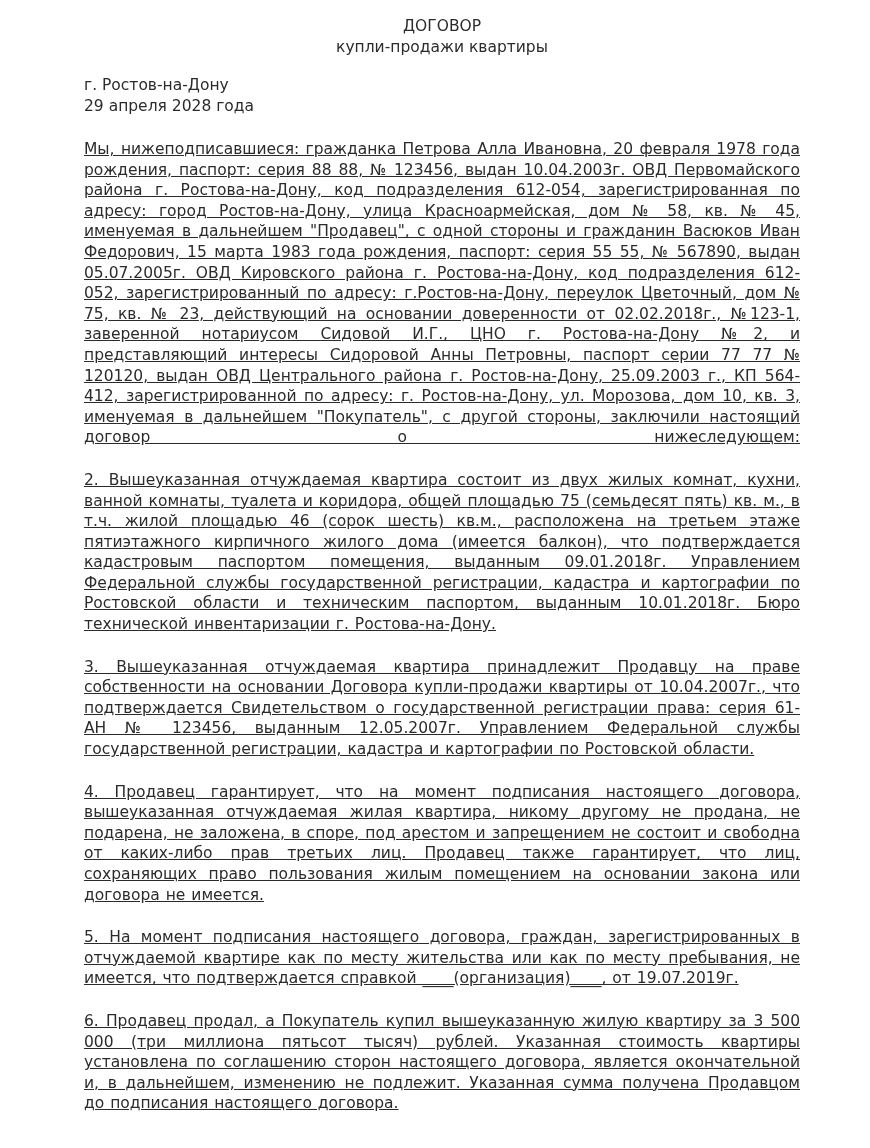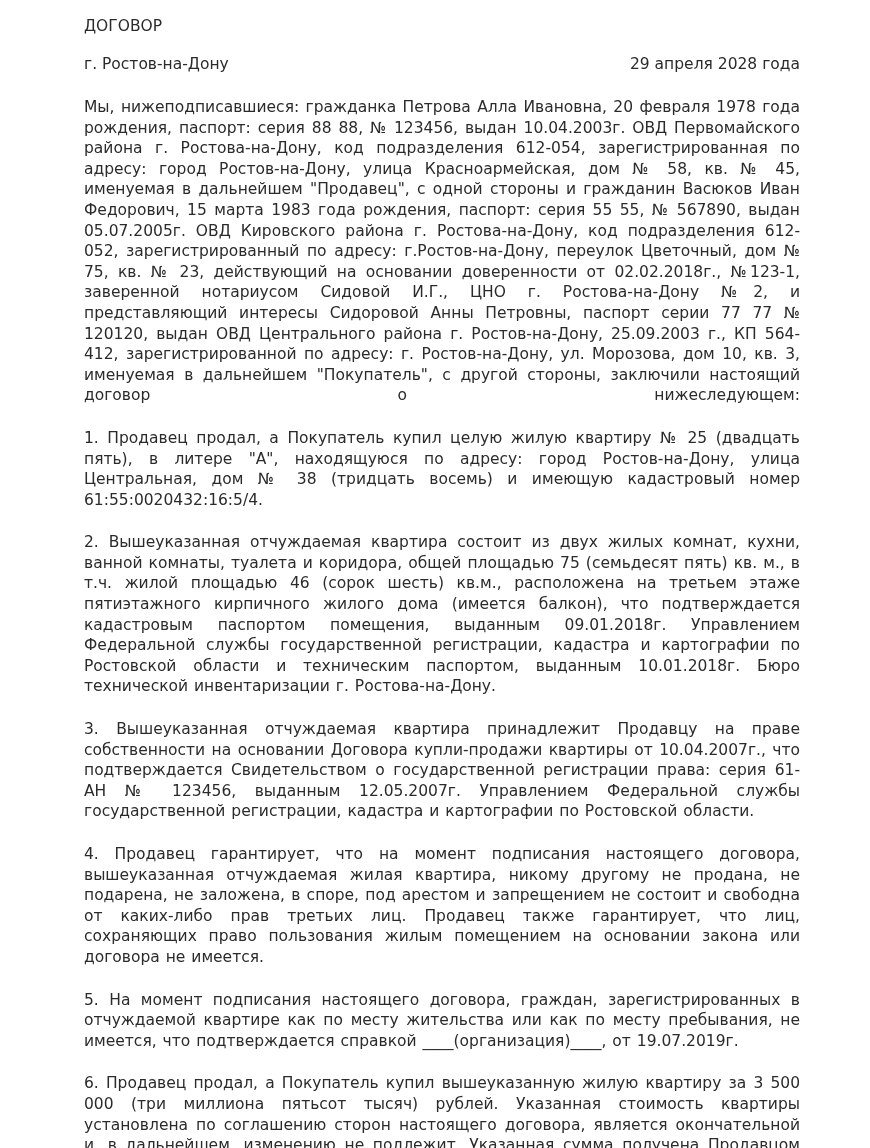--- a/index.html
+++ b/index.html
@@ -15,56 +15,59 @@
     color: #2b2b2b;
   }
   .page {
     box-sizing: border-box;
     width: 870px;
     height: 1148px;
     padding: 16px 70px 0 84px;
     background: #ffffff;
   }
   .doc-title {
+    text-align: center;
     font-size: 15.5px;
     line-height: 21px;
   }
   .place-date-row {
     display: flex;
     justify-content: space-between;
     margin-top: 17px;
     font-size: 15.5px;
     line-height: 21px;
+    flex-direction: column;
   }
   .para {
     margin: 22px 0 0 0;
     font-size: 15.5px;
     line-height: 20.6px;
     text-align: justify;
     word-spacing: 1px;
+    text-decoration: underline;
   }
   .para.justify-last {
     text-align-last: justify;
   }
 </style>
 </head>
 <body>
 
 <div class="page">
 
   <div class="doc-title">ДОГОВОР</div>
+  <div class="doc-title">купли-продажи квартиры</div>
 
   <div class="place-date-row">
     <span>г. Ростов-на-Дону</span>
     <span>29 апреля 2028 года</span>
   </div>
 
   <p class="para justify-last">Мы, нижеподписавшиеся: гражданка Петрова Алла Ивановна, 20 февраля 1978 года рождения, паспорт: серия 88 88, № 123456, выдан 10.04.2003г. ОВД Первомайского района г. Ростова-на-Дону, код подразделения 612-054, зарегистрированная по адресу: город Ростов-на-Дону, улица Красноармейская, дом № 58, кв. № 45, именуемая в дальнейшем "Продавец", с одной стороны и гражданин Васюков Иван Федорович, 15 марта 1983 года рождения, паспорт: серия 55 55, № 567890, выдан 05.07.2005г. ОВД Кировского района г. Ростова-на-Дону, код подразделения 612-052, зарегистрированный по адресу: г.Ростов-на-Дону, переулок Цветочный, дом № 75, кв. № 23, действующий на основании доверенности от 02.02.2018г., №123-1, заверенной нотариусом Сидовой И.Г., ЦНО г. Ростова-на-Дону №2, и представляющий интересы Сидоровой Анны Петровны, паспорт серии 77 77 № 120120, выдан ОВД Центрального района г. Ростов-на-Дону, 25.09.2003 г., КП 564-412, зарегистрированной по адресу: г. Ростов-на-Дону, ул. Морозова, дом 10, кв. 3, именуемая в дальнейшем "Покупатель", с другой стороны, заключили настоящий договор о нижеследующем:</p>
 
-  <p class="para">1. Продавец продал, а Покупатель купил целую жилую квартиру № 25 (двадцать пять), в литере "А", находящуюся по адресу: город Ростов-на-Дону, улица Центральная, дом № 38 (тридцать восемь) и имеющую кадастровый номер 61:55:0020432:16:5/4.</p>
 
   <p class="para">2. Вышеуказанная отчуждаемая квартира состоит из двух жилых комнат, кухни, ванной комнаты, туалета и коридора, общей площадью 75 (семьдесят пять) кв. м., в т.ч. жилой площадью 46 (сорок шесть) кв.м., расположена на третьем этаже пятиэтажного кирпичного жилого дома (имеется балкон), что подтверждается кадастровым паспортом помещения, выданным 09.01.2018г. Управлением Федеральной службы государственной регистрации, кадастра и картографии по Ростовской области и техническим паспортом, выданным 10.01.2018г. Бюро технической инвентаризации г. Ростова-на-Дону.</p>
 
   <p class="para">3. Вышеуказанная отчуждаемая квартира принадлежит Продавцу на праве собственности на основании Договора купли-продажи квартиры от 10.04.2007г., что подтверждается Свидетельством о государственной регистрации права: серия 61-АН № 123456, выданным 12.05.2007г. Управлением Федеральной службы государственной регистрации, кадастра и картографии по Ростовской области.</p>
 
   <p class="para">4. Продавец гарантирует, что на момент подписания настоящего договора, вышеуказанная отчуждаемая жилая квартира, никому другому не продана, не подарена, не заложена, в споре, под арестом и запрещением не состоит и свободна от каких-либо прав третьих лиц. Продавец также гарантирует, что лиц, сохраняющих право пользования жилым помещением на основании закона или договора не имеется.</p>
 
   <p class="para">5. На момент подписания настоящего договора, граждан, зарегистрированных в отчуждаемой квартире как по месту жительства или как по месту пребывания, не имеется, что подтверждается справкой ____(организация)____, от 19.07.2019г.</p>
 
   <p class="para">6. Продавец продал, а Покупатель купил вышеуказанную жилую квартиру за 3 500 000 (три миллиона пятьсот тысяч) рублей. Указанная стоимость квартиры установлена по соглашению сторон настоящего договора, является окончательной и, в дальнейшем, изменению не подлежит. Указанная сумма получена Продавцом до подписания настоящего договора.</p>

